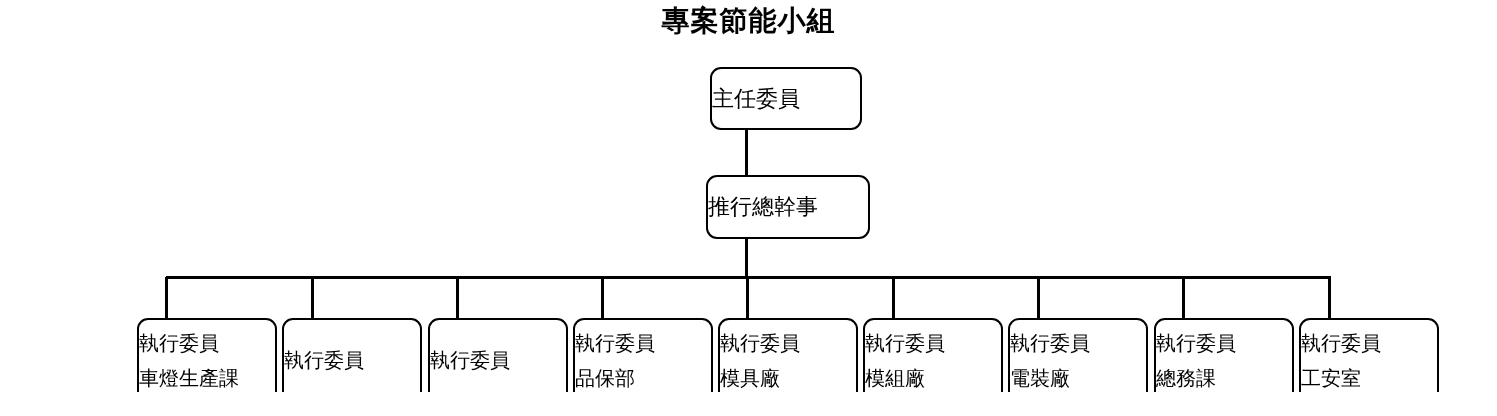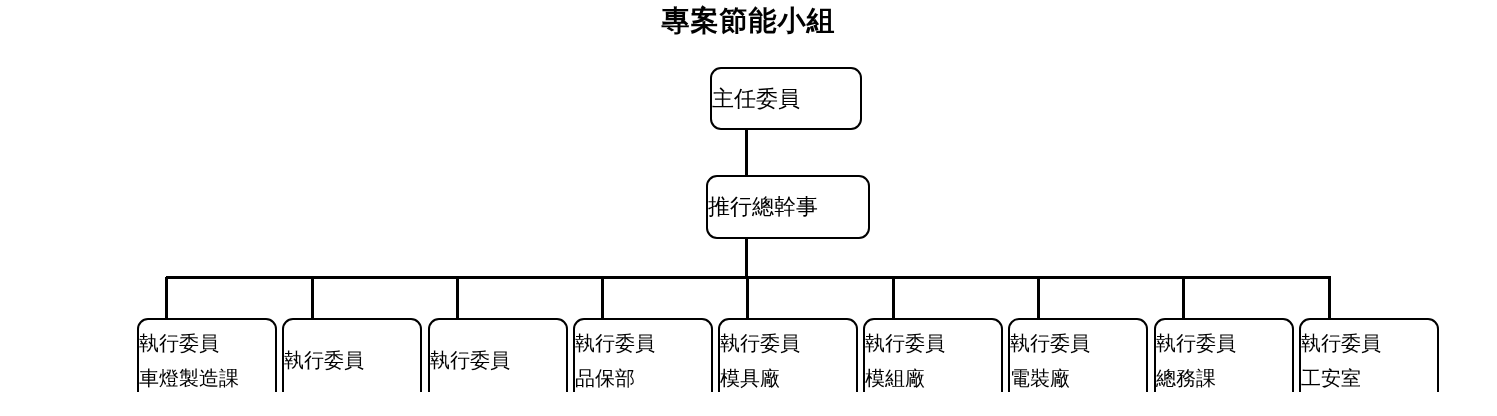--- a/index.html
+++ b/index.html
@@ -128,21 +128,21 @@
   <div class="connector v-line drop drop-2"></div>
   <div class="connector v-line drop drop-3"></div>
   <div class="connector v-line drop drop-4"></div>
   <div class="connector v-line drop drop-5"></div>
   <div class="connector v-line drop drop-6"></div>
   <div class="connector v-line drop drop-7"></div>
   <div class="connector v-line drop drop-8"></div>
 
   <div class="node node-member member-0">
     <span class="line">執行委員</span>
-    <span class="line">車燈製造課</span>
+    <span class="line">車燈生產課</span>
   </div>
   <div class="node node-member member-1">
     <span class="line">執行委員</span>
   </div>
   <div class="node node-member member-2">
     <span class="line">執行委員</span>
   </div>
   <div class="node node-member member-3">
     <span class="line">執行委員</span>
     <span class="line">品保部</span>

